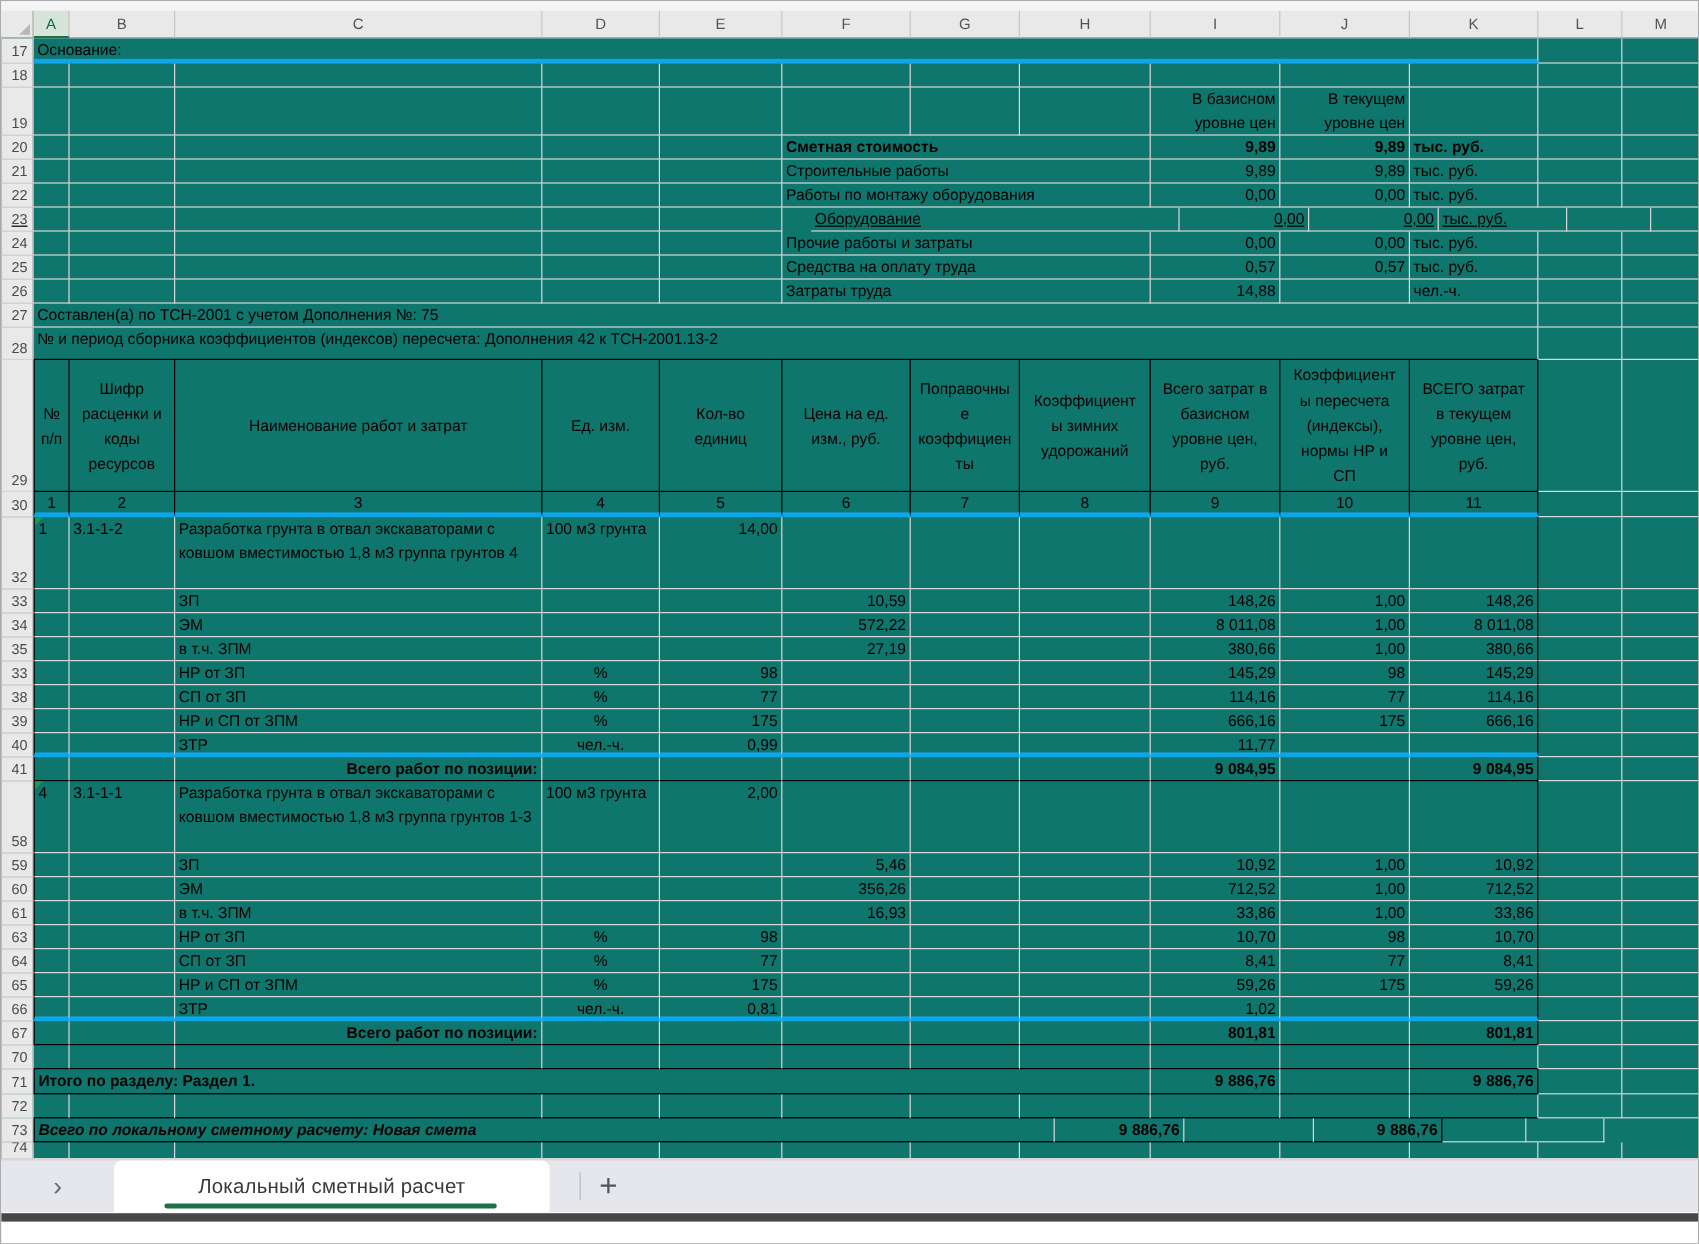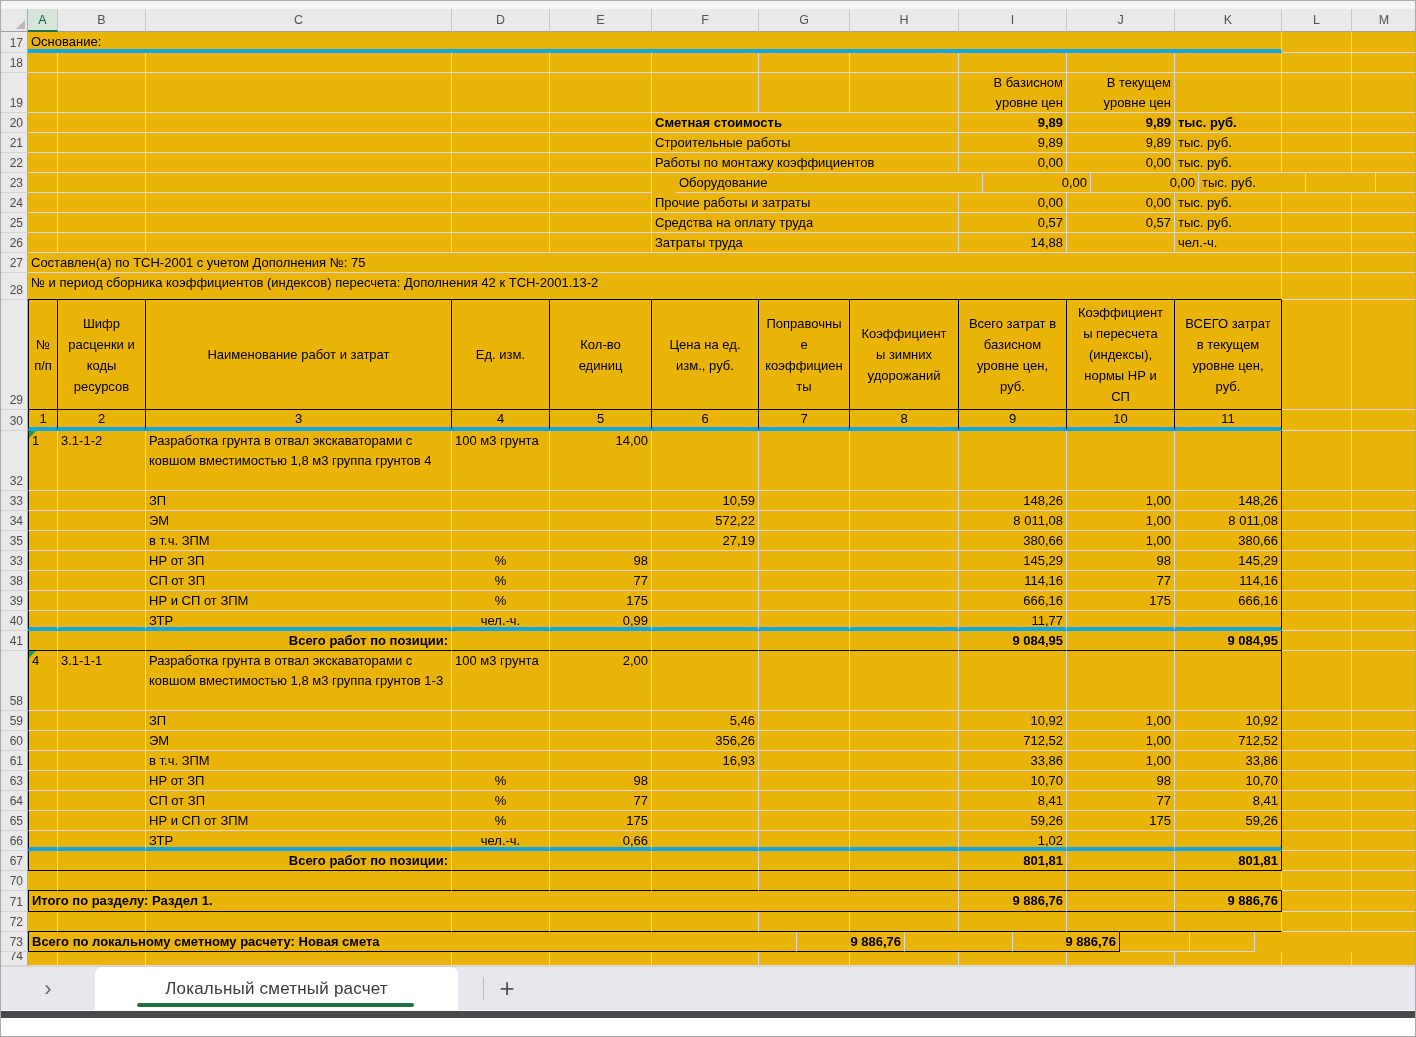--- a/index.html
+++ b/index.html
@@ -10,21 +10,21 @@
   
   .chrow{display:flex;height:23px;flex:none;background:#E9E9E9;}
   .corner{width:27px;flex:none;box-sizing:border-box;background:#E9E9E9;
           border-right:1px solid #ACACAC;border-bottom:1px solid #9E9E9E;position:relative;}
   .corner::after{content:"";position:absolute;right:2px;bottom:2px;width:0;height:0;
           border-left:9px solid transparent;border-bottom:9px solid #B8B8B8;}
   .colhdr{box-sizing:border-box;flex:none;display:flex;align-items:center;justify-content:center;
           font-size:12.5px;color:#4F5459;border-right:1px solid #C6C6C6;border-bottom:1px solid #9E9E9E;}
   .colhdr.sel{background:#D6E4DA;color:#0E6B3F;border-bottom:2px solid #1E7145;}
   
-  #grid{flex:none;background:#eab308;overflow:hidden;}
+  #grid{flex:none;background:#0f766e;overflow:hidden;}
   .row{display:flex;}
   .gut{width:27px;flex:none;box-sizing:border-box;background:#E9E9E9;color:#4A4A4A;
        font-size:12px;border-right:1px solid #ACACAC;border-bottom:1px solid #D4D4D4;
        display:flex;align-items:flex-end;justify-content:flex-end;padding:0 4px 2px 0;overflow:hidden;}
   .cell{box-sizing:border-box;flex:none;height:100%;overflow:hidden;position:relative;
         border-right:1px solid #D8D8D8;border-bottom:1px solid #D8D8D8;
         font-size:13px;line-height:20px;color:#000;padding:0 3px;white-space:nowrap;}
   .al{text-align:left}.ar{text-align:right}.ac{text-align:center}
   .b{font-weight:bold}
   .wr{white-space:normal;}
@@ -146,28 +146,28 @@
         <div class="cell" style="width: 70px;"></div>
         <div class="cell" style="width: 65px;"></div>
       </div>
       <div class="row" style="height: 20px;">
         <div class="gut">22</div>
         <div class="cell" style="width: 30px;"></div>
         <div class="cell" style="width: 88px;"></div>
         <div class="cell" style="width: 306px;"></div>
         <div class="cell" style="width: 98px;"></div>
         <div class="cell" style="width: 102px;"></div>
-        <div class="cell al" style="width: 307px;">Работы по монтажу коэффициентов</div>
+        <div class="cell al" style="width: 307px;">Работы по монтажу оборудования</div>
         <div class="cell ar" style="width: 108px;">0,00</div>
         <div class="cell ar" style="width: 108px;">0,00</div>
         <div class="cell al" style="width: 107px;">тыс. руб.</div>
         <div class="cell" style="width: 70px;"></div>
         <div class="cell" style="width: 65px;"></div>
       </div>
-      <div class="row" style="height: 20px;">
+      <div class="row" style="height: 20px; text-decoration: underline;">
         <div class="gut">23</div>
         <div class="cell" style="width: 30px;"></div>
         <div class="cell" style="width: 88px;"></div>
         <div class="cell" style="width: 306px;"></div>
         <div class="cell" style="width: 98px;"></div>
         <div class="cell" style="width: 102px;"></div>
         <div class="cell al" style="width: 307px; margin-left: 24px;">Оборудование</div>
         <div class="cell ar" style="width: 108px;">0,00</div>
         <div class="cell ar" style="width: 108px;">0,00</div>
         <div class="cell al" style="width: 107px;">тыс. руб.</div>
@@ -536,21 +536,21 @@
         <div class="cell ar brk" style="width: 107px;">59,26</div>
         <div class="cell" style="width: 70px;"></div>
         <div class="cell" style="width: 65px;"></div>
       </div>
       <div class="row" style="height: 20px;">
         <div class="gut">66</div>
         <div class="cell blk bbx" style="width: 30px;"></div>
         <div class="cell bbx" style="width: 88px;"></div>
         <div class="cell al bbx" style="width: 306px;">ЗТР</div>
         <div class="cell ac bbx" style="width: 98px;">чел.-ч.</div>
-        <div class="cell ar bbx" style="width: 102px;">0,66</div>
+        <div class="cell ar bbx" style="width: 102px;">0,81</div>
         <div class="cell bbx" style="width: 107px;"></div>
         <div class="cell bbx" style="width: 91px;"></div>
         <div class="cell bbx" style="width: 109px;"></div>
         <div class="cell ar bbx" style="width: 108px;">1,02</div>
         <div class="cell bbx" style="width: 108px;"></div>
         <div class="cell brk bbx" style="width: 107px;"></div>
         <div class="cell" style="width: 70px;"></div>
         <div class="cell" style="width: 65px;"></div>
       </div>
       <div class="row" style="height: 20px;">
@@ -605,21 +605,21 @@
         <div class="cell bbk" style="width: 91px;"></div>
         <div class="cell bbk" style="width: 109px;"></div>
         <div class="cell bbk" style="width: 108px;"></div>
         <div class="cell bbk" style="width: 108px;"></div>
         <div class="cell bbk" style="width: 107px;"></div>
         <div class="cell" style="width: 70px;"></div>
         <div class="cell" style="width: 65px;"></div>
       </div>
       <div class="row" style="height: 20px;">
         <div class="gut">73</div>
-        <div class="cell al b blk bbk" style="width: 769px;">Всего по локальному сметному расчету: Новая смета</div>
+        <div class="cell al b blk bbk" style="width: 851px; font-style: italic;">Всего по локальному сметному расчету: Новая смета</div>
         <div class="cell ar b bbk" style="width: 108px;">9 886,76</div>
         <div class="cell bbk" style="width: 108px;"></div>
         <div class="cell ar b brk bbk" style="width: 107px;">9 886,76</div>
         <div class="cell" style="width: 70px;"></div>
         <div class="cell" style="width: 65px;"></div>
       </div>
       <div class="row" style="height: 14px;">
         <div class="gut">74</div>
         <div class="cell" style="width: 30px;"></div>
         <div class="cell" style="width: 88px;"></div>

